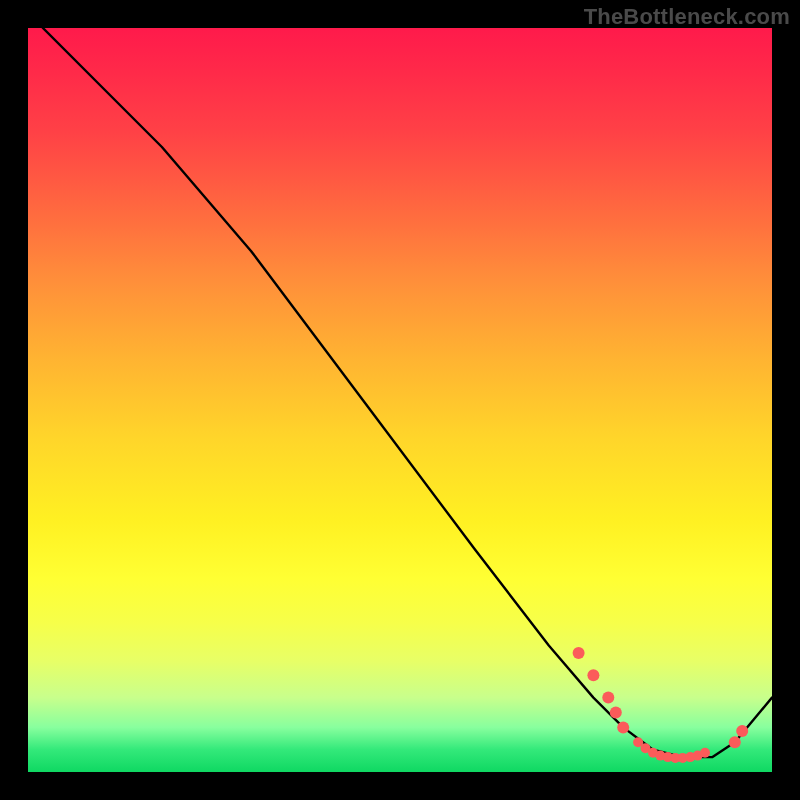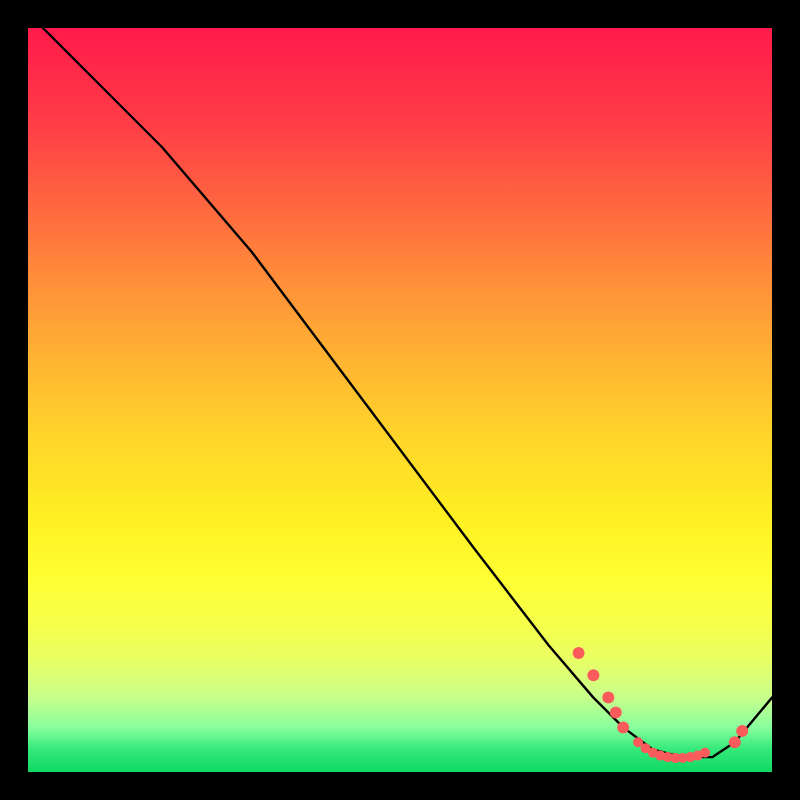--- a/index.html
+++ b/index.html
@@ -59,20 +59,21 @@
     top: 0;
     width: 744px;
     height: 744px;
     z-index: 2;
   }
 </style>
 </head>
 <body>
 
 <div class="frame">
+  <div class="watermark">TheBottleneck.com</div>
 
   <div class="plot">
     <svg class="curve" viewBox="0 0 744 744" preserveAspectRatio="none">
       <path id="curve-path" fill="none" stroke="#000" stroke-width="2.4" stroke-linecap="round" stroke-linejoin="round" d="M14.9 0.0 L74.4 59.5 L133.9 119.0 L223.2 223.2 L334.8 372.0 L446.4 520.8 L520.8 617.5 L565.4 669.6 L595.2 699.4 L625.0 721.7 L654.7 729.1 L684.5 729.1 L706.8 714.2 L744.0 669.6"></path>
       <g id="markers">
           <circle cx="550.6" cy="625.0" r="6" fill="#fb5b5a"></circle>
           <circle cx="565.4" cy="647.3" r="6" fill="#fb5b5a"></circle>
           <circle cx="580.3" cy="669.6" r="6" fill="#fb5b5a"></circle>
           <circle cx="587.8" cy="684.5" r="6" fill="#fb5b5a"></circle>
           <circle cx="595.2" cy="699.4" r="6" fill="#fb5b5a"></circle>

